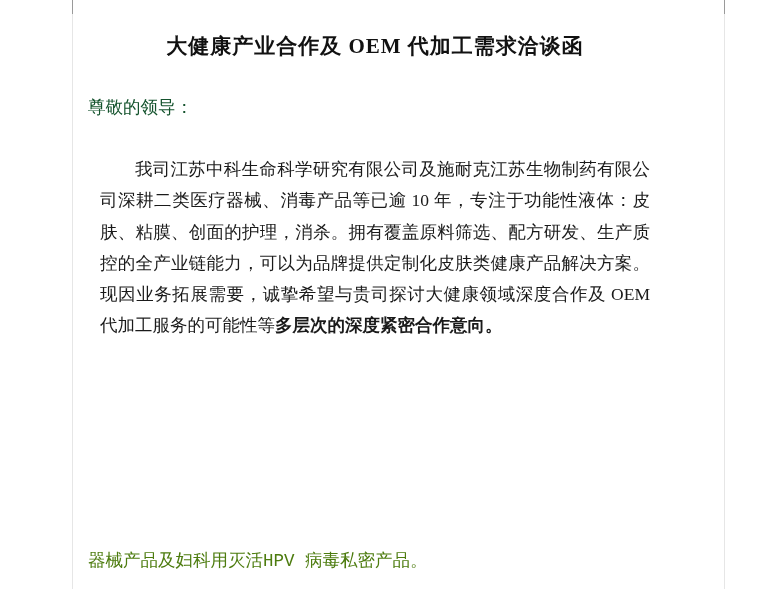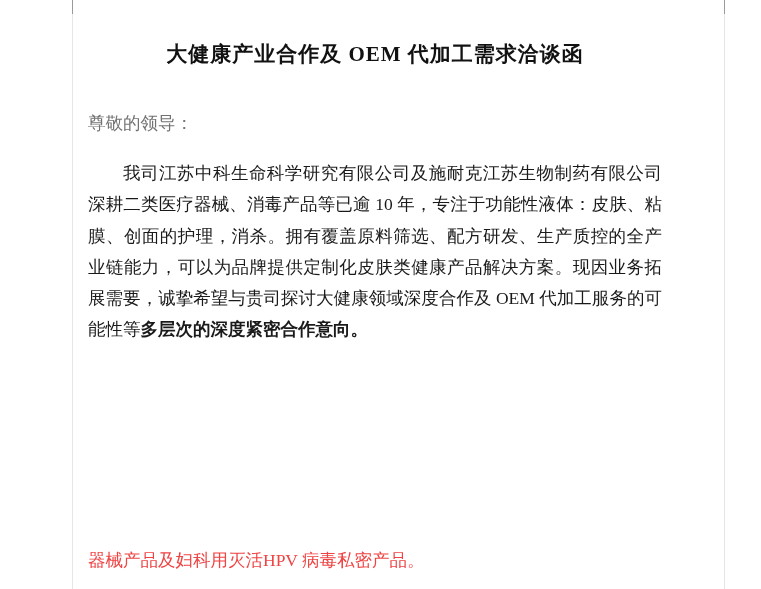--- a/index.html
+++ b/index.html
@@ -59,45 +59,45 @@
     background: #e6e6e6;
   }
   .content {
     position: absolute;
     left: 88px;
     top: 0;
     width: 574px;
     height: 589px;
   }
   .doc-title {
-    margin: 8px;
+    margin: 0;
     padding-top: 32px;
     text-align: center;
     font-size: 21px;
     font-weight: bold;
     color: #111111;
     letter-spacing: 1px;
     font-family: "Liberation Serif", serif;
   }
   .salutation {
     margin: 0;
     padding-top: 34px;
     font-size: 17.5px;
-    color: #737373;
+    color: #14532d;
     line-height: 1.5;
   }
   .greeting {
     margin: 0;
     padding-top: 18px;
     font-size: 17.5px;
     color: #1a1a1a;
     line-height: 1.5;
   }
   .body-para {
-    margin: 0;
+    margin: 12px;
     padding-top: 22px;
     font-size: 17.5px;
     color: #1a1a1a;
     line-height: 1.78;
     text-indent: 2em;
     text-align: justify;
     text-justify: inter-ideograph;
   }
   .body-para .bold-run {
     font-weight: bold;
@@ -116,21 +116,22 @@
     position: absolute;
     left: 0;
     top: 545px;
     width: 574px;
     font-size: 17.5px;
     color: #1a1a1a;
     line-height: 1.78;
     white-space: nowrap;
   }
   .fade-line .ghost {
-    color: #ef4444;
+    color: #4d7c0f;
+    font-family: Liberation Mono, monospace;
   }
 </style>
 </head>
 <body>
 
 <div class="page">
 
   <div class="edge-left"></div>
   <div class="edge-right"></div>
   <div class="crop-mark crop-tl"></div>

